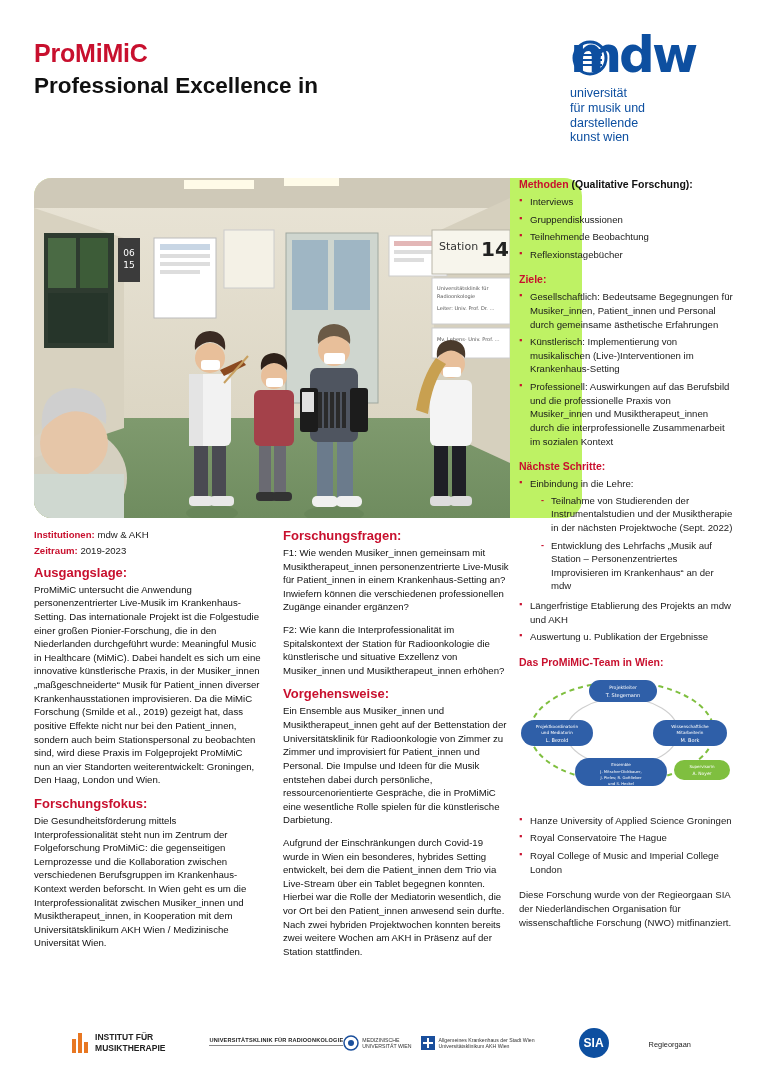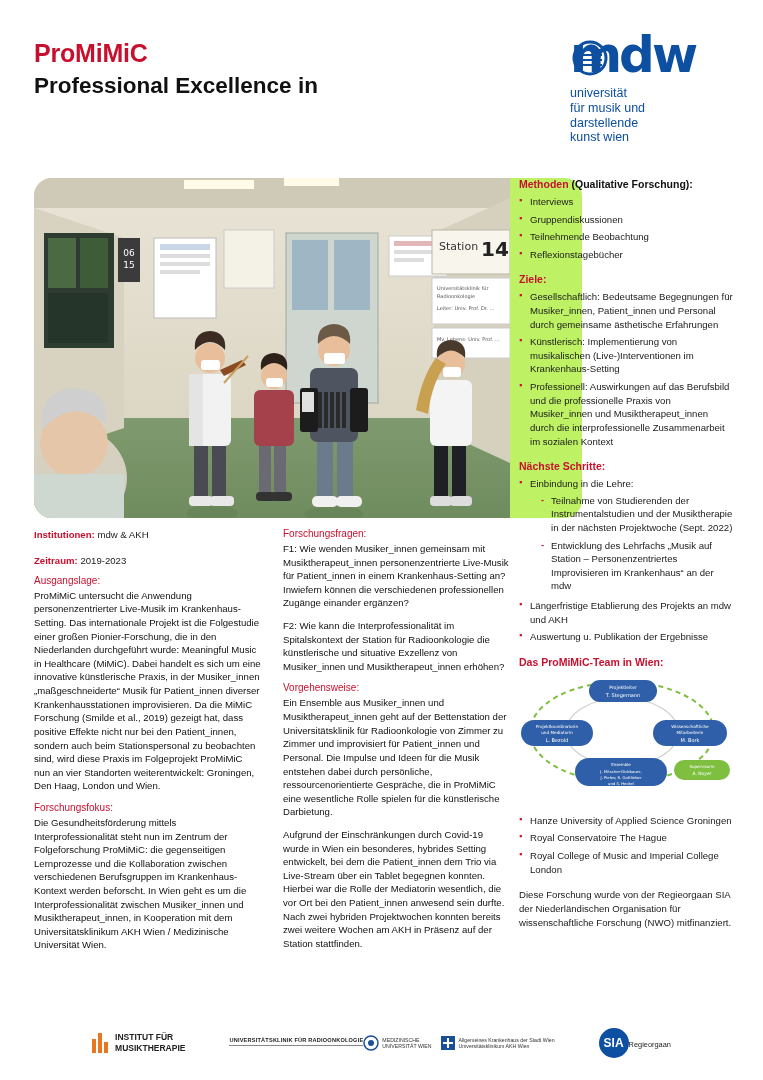--- a/index.html
+++ b/index.html
@@ -28,25 +28,25 @@
   
   .photo {
     position: absolute; left: 34px; top: 178px; width: 548px; height: 340px;
     overflow: hidden; background: #bef264; border-radius: 18px;
   }
   .photo svg { display: block; }
 
   
   .cols { position: absolute; left: 34px; top: 528px; width: 476px; display: flex; gap: 22px; }
   .col { width: 227px; }
-  h3.sec { color: #c8102e; font-size: 10px; font-weight: normal; margin-bottom: 3px; }
+  h3.sec { color: #c8102e; font-size: 13px; font-weight: bold; margin-bottom: 3px; }
   .body-txt { font-size: 9.6px; line-height: 1.42; text-align: left; color: #111; }
   .body-txt p { margin-bottom: 9px; }
   .inline-label { color: #c8102e; font-weight: bold; }
-  .kv { font-size: 9.6px; line-height: 1.45; margin-bottom: 12px; }
+  .kv { font-size: 9.6px; line-height: 1.45; margin-bottom: 2px; }
 
   
   .right { position: absolute; left: 519px; top: 178px; width: 215px; }
   .right h3 { color: #c8102e; font-size: 10.5px; font-weight: bold; margin-bottom: 5px; }
   .right .plain { color: #111; font-weight: bold; }
   ul.bul { list-style: none; margin: 0 0 12px 0; }
   ul.bul li { position: relative; padding-left: 11px; font-size: 9.6px; line-height: 1.42; margin-bottom: 4px; }
   ul.bul li::before { content: "▪"; position: absolute; left: 0; top: -1px; color: #c8102e; font-size: 9px; }
   ul.sub { list-style: none; margin: 3px 0 6px 11px; }
   ul.sub li { position: relative; padding-left: 10px; font-size: 9.6px; line-height: 1.42; margin-bottom: 4px; }
@@ -62,21 +62,21 @@
   .imt { display: flex; align-items: center; gap: 7px; }
   .imt-bars { display: flex; gap: 2px; align-items: flex-end; }
   .imt-bars i { display: block; width: 4px; background: #e87722; }
   .imt-txt { font-size: 8.5px; font-weight: bold; line-height: 1.25; color: #222; }
   .uk { text-align: center; }
   .uk-top { font-size: 5.6px; font-weight: bold; letter-spacing: .2px; border-bottom: 1px solid #888; padding-bottom: 2px; margin-bottom: 3px; color: #222; }
   .uk-row { display: flex; gap: 8px; align-items: center; justify-content: center; }
   .uk-small { font-size: 5.2px; line-height: 1.2; text-align: left; color: #333; }
   .sia { text-align: center; }
   .sia-circ { width: 30px; height: 30px; border-radius: 50%; background: #0d4fa0; color: #fff; font-size: 12px; font-weight: bold; display: flex; align-items: center; justify-content: center; margin: 0 auto; }
-  .sia-txt { font-size: 7.4px; color: #222; margin-top: 2px; font-weight: 500; }
+  .sia-txt { font-size: 7.4px; color: #222; margin-top: 2px; font-weight: 500; padding-left: 40px; }
 </style>
 </head>
 <body>
 
 <div class="poster">
 
   <div class="header">
     <div class="title-block">
       <div class="prom-title">ProMiMiC</div>
       <div class="sub-title">Professional Excellence in</div>

